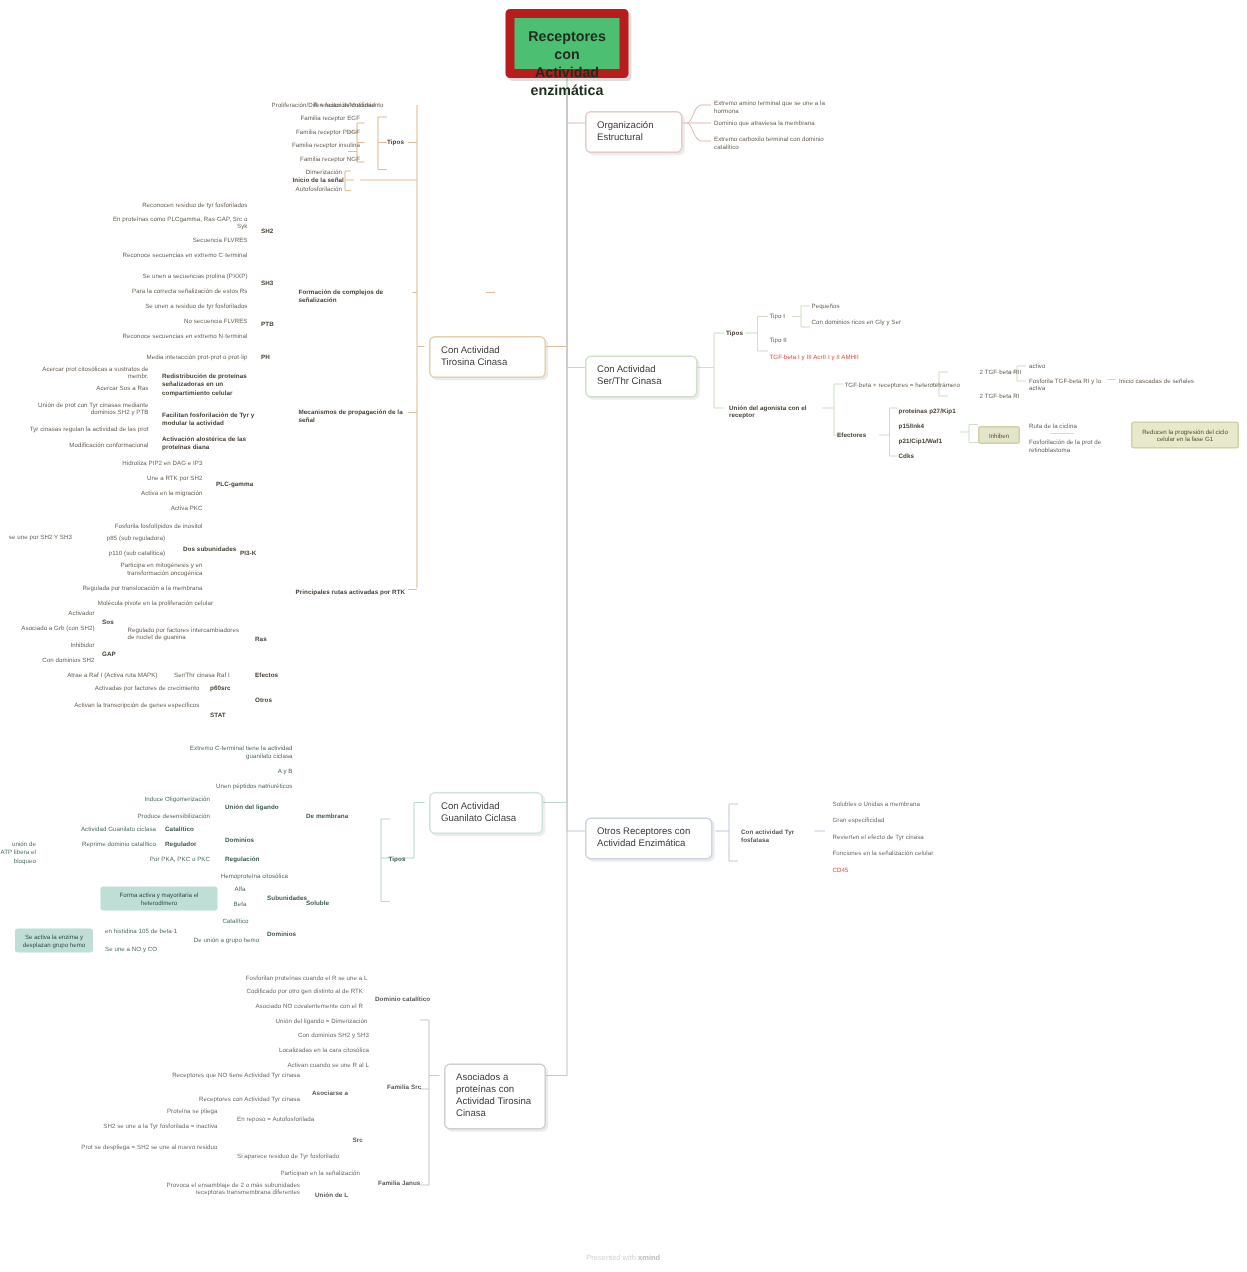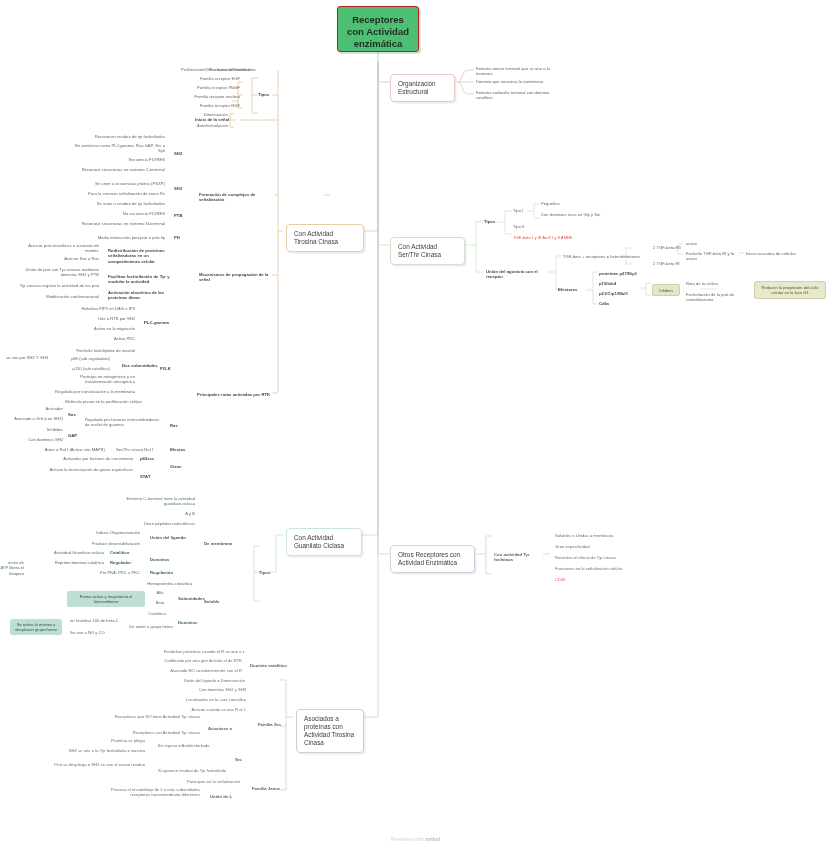--- a/index.html
+++ b/index.html
@@ -11,21 +11,21 @@
     position:relative;
     overflow:hidden;
   }
   .canvas{position:absolute;left:0;top:0;width:831px;height:848px;}
   svg.links{position:absolute;left:0;top:0;width:831px;height:848px;pointer-events:none;}
 
   
   .node{position:absolute;box-sizing:border-box;}
 
   .root{
-    background:#4cbf72;border:1px solid #b91c1c;border-radius:3px;
+    background:#4cbf72;border:6px solid #b91c1c;border-radius:3px;
     color:#1d2d1f;font-weight:bold;font-size:9.5px;line-height:12px;
     text-align:center;padding:7px 6px;
     box-shadow:2px 2px 0 rgba(120,120,120,.25);
   }
   .l1{
     border-radius:4px;background:#ffffff;
     font-size:6.4px;font-weight:normal;line-height:8px;
     padding:5px 7px;text-align:left;
     box-shadow:1.5px 1.5px 0 rgba(170,170,170,.22);
   }

